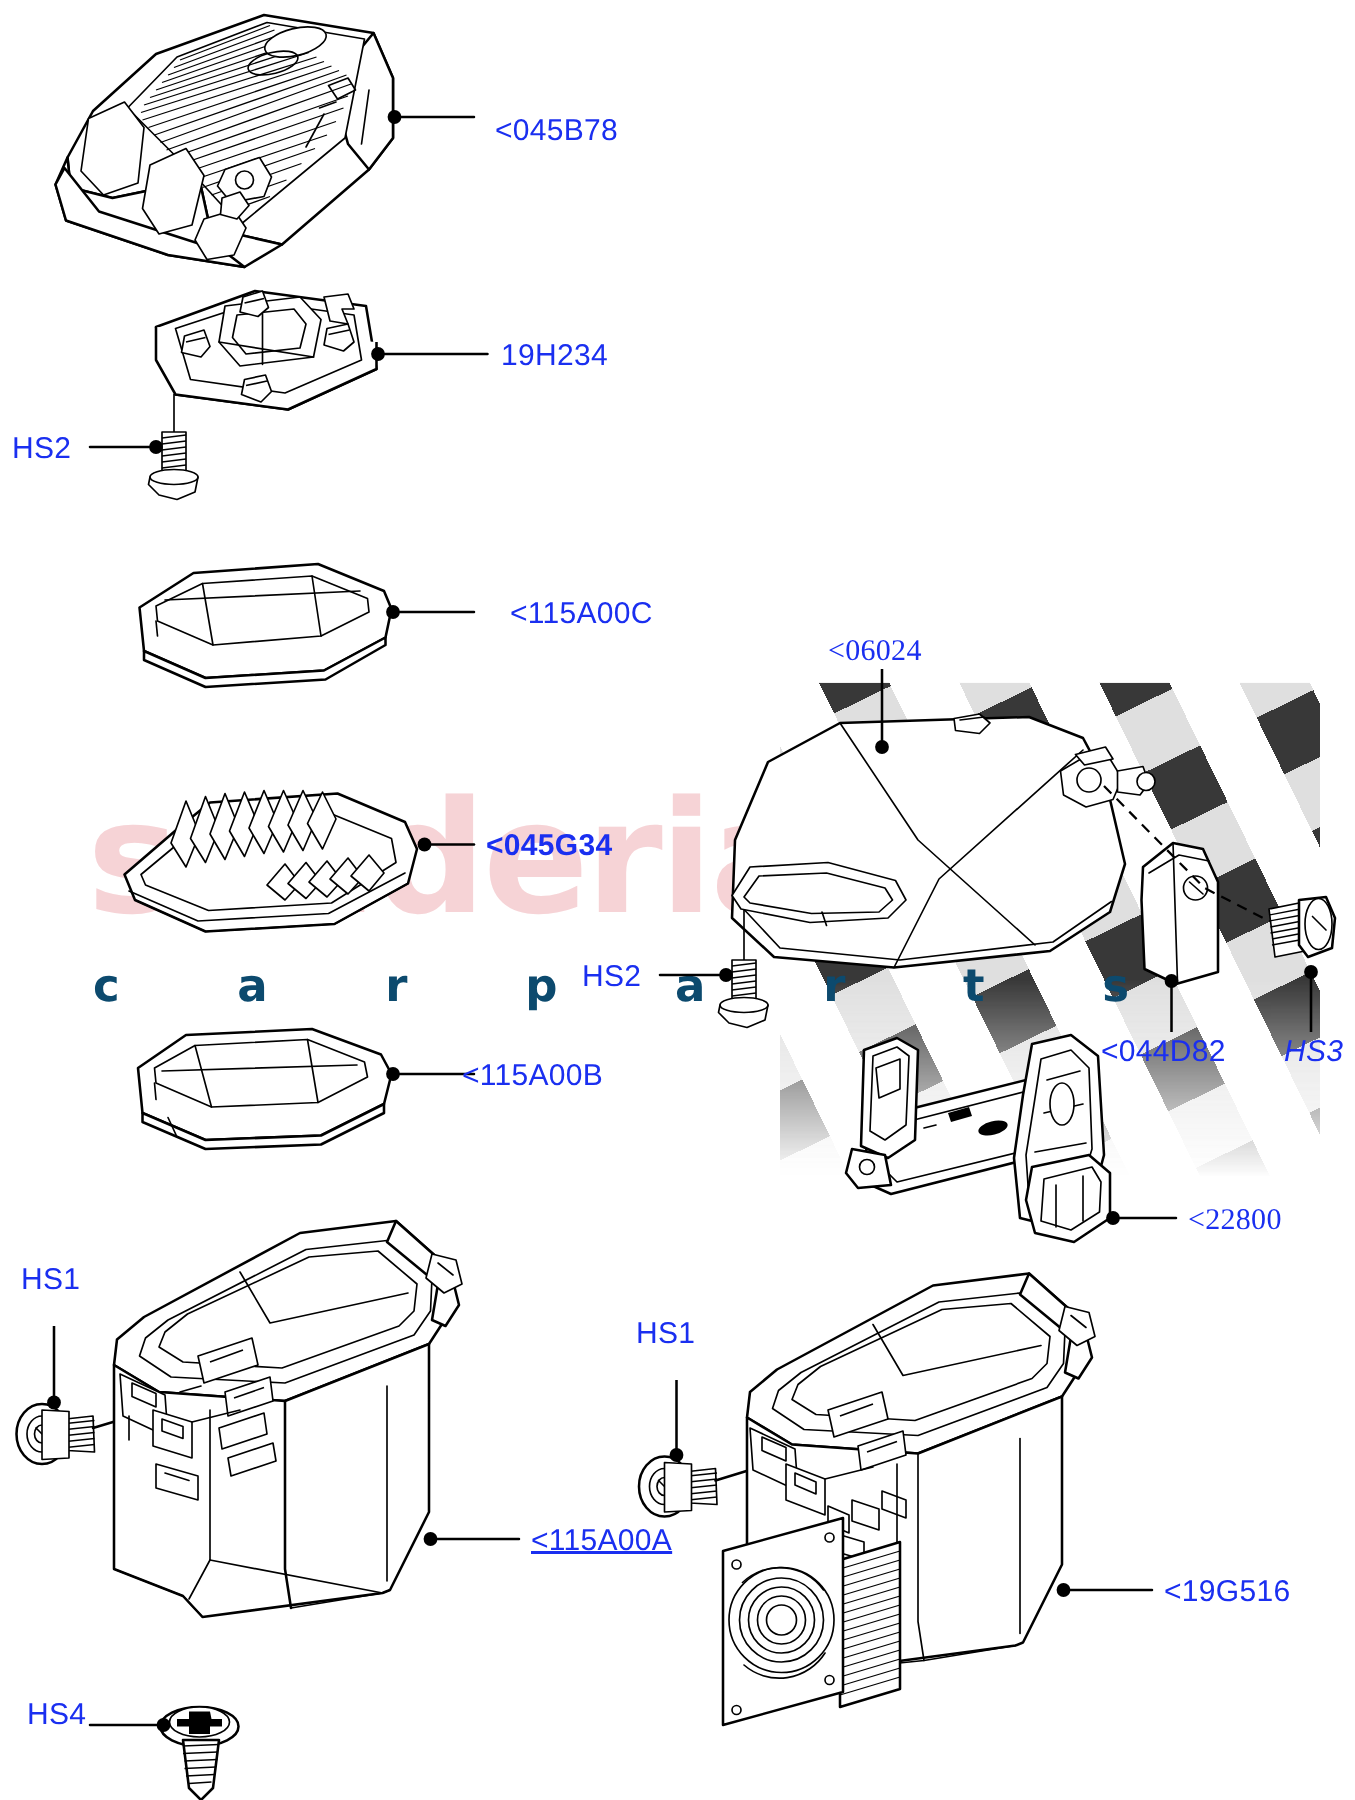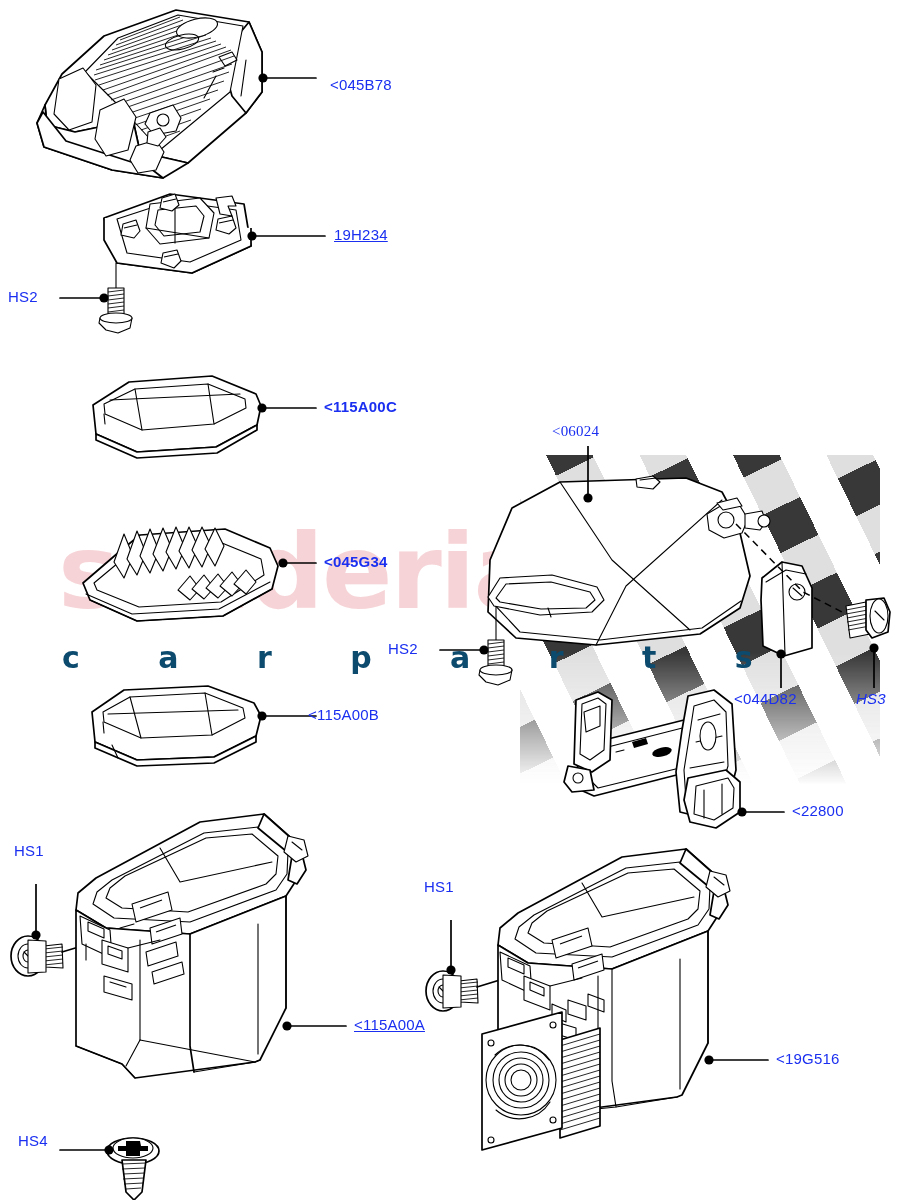--- a/index.html
+++ b/index.html
@@ -23,21 +23,21 @@
     opacity:.9;
     -webkit-mask-image:linear-gradient(to bottom, rgba(0,0,0,1) 60%, rgba(0,0,0,0) 100%);
     mask-image:linear-gradient(to bottom, rgba(0,0,0,1) 60%, rgba(0,0,0,0) 100%);
   }
   #wm-scuderia{left:58px;top:520px;font-size:104px;font-weight:bold;
     color:#f6d3d6;letter-spacing:-2px;line-height:1;font-family:"DejaVu Sans", sans-serif;}
   #wm-carparts{left:62px;top:640px;font-size:30px;color:#0c4a6e;
     letter-spacing:34px;font-family:"DejaVu Sans", sans-serif;font-weight:bold;}
 
   
-  .lbl{position:absolute;color:#1a2ff0;font-size:15px;white-space:nowrap;
+  .lbl{position:absolute;color:#1a2ff0;font-size:20px;white-space:nowrap;
        letter-spacing:.2px;font-family:"Liberation Sans", sans-serif;}
   .leadv{position:absolute;background:#000;width:1.6px;}
 
   svg{position:absolute;left:0;top:0;overflow:visible;}
   .ln{fill:none;stroke:#000;stroke-width:1.7;stroke-linejoin:round;stroke-linecap:round;}
   .ln-t{fill:none;stroke:#000;stroke-width:1.1;stroke-linejoin:round;stroke-linecap:round;}
   .ln-h{fill:none;stroke:#000;stroke-width:0.85;}
   .fw{fill:#fff;stroke:#000;stroke-width:1.7;stroke-linejoin:round;}
   .fwt{fill:#fff;stroke:#000;stroke-width:1.1;stroke-linejoin:round;}
   .fk{fill:#000;}
@@ -494,29 +494,29 @@
         <line x1="124" y1="1184" x2="143" y2="1183"></line>
           <line x1="126" y1="1189" x2="141" y2="1188"></line>
       </g>
       <circle class="fk" cx="109" cy="1150" r="4.6"></circle>
       <line class="ln" x1="107" y1="1150" x2="60" y2="1150"></line>
     </g>
 
   </svg>
 
   <div class="lbl" style="left:330px;top:76px;">&lt;045B78</div>
-  <div class="lbl" style="left:334px;top:226px;text-decoration:underline;">19H234</div>
+  <div class="lbl" style="left:334px;top:226px;">19H234</div>
   <div class="lbl" style="left:8px;top:288px;">HS2</div>
-  <div class="lbl" style="left:324px;top:398px;font-weight:bold;">&lt;115A00C</div>
+  <div class="lbl" style="left:340px;top:398px;">&lt;115A00C</div>
   <div class="lbl" style="left:324px;top:553px;font-weight:bold;">&lt;045G34</div>
   <div class="lbl" style="left:308px;top:706px;">&lt;115A00B</div>
   <div class="lbl" style="left:552px;top:423px;font-family:Liberation Serif, serif;">&lt;06024</div>
   <div class="lbl" style="left:388px;top:640px;">HS2</div>
   <div class="lbl" style="left:734px;top:690px;">&lt;044D82</div>
   <div class="lbl" style="left:856px;top:690px;font-style:italic;">HS3</div>
-  <div class="lbl" style="left:792px;top:802px;">&lt;22800</div>
+  <div class="lbl" style="left:792px;top:802px;font-family:Liberation Serif, serif;">&lt;22800</div>
   <div class="lbl" style="left:14px;top:842px;">HS1</div>
   <div class="lbl" style="left:354px;top:1016px;text-decoration:underline;">&lt;115A00A</div>
   <div class="lbl" style="left:424px;top:878px;">HS1</div>
   <div class="lbl" style="left:776px;top:1050px;">&lt;19G516</div>
   <div class="lbl" style="left:18px;top:1132px;">HS4</div>
 
 </div>
 
 </body></html>

